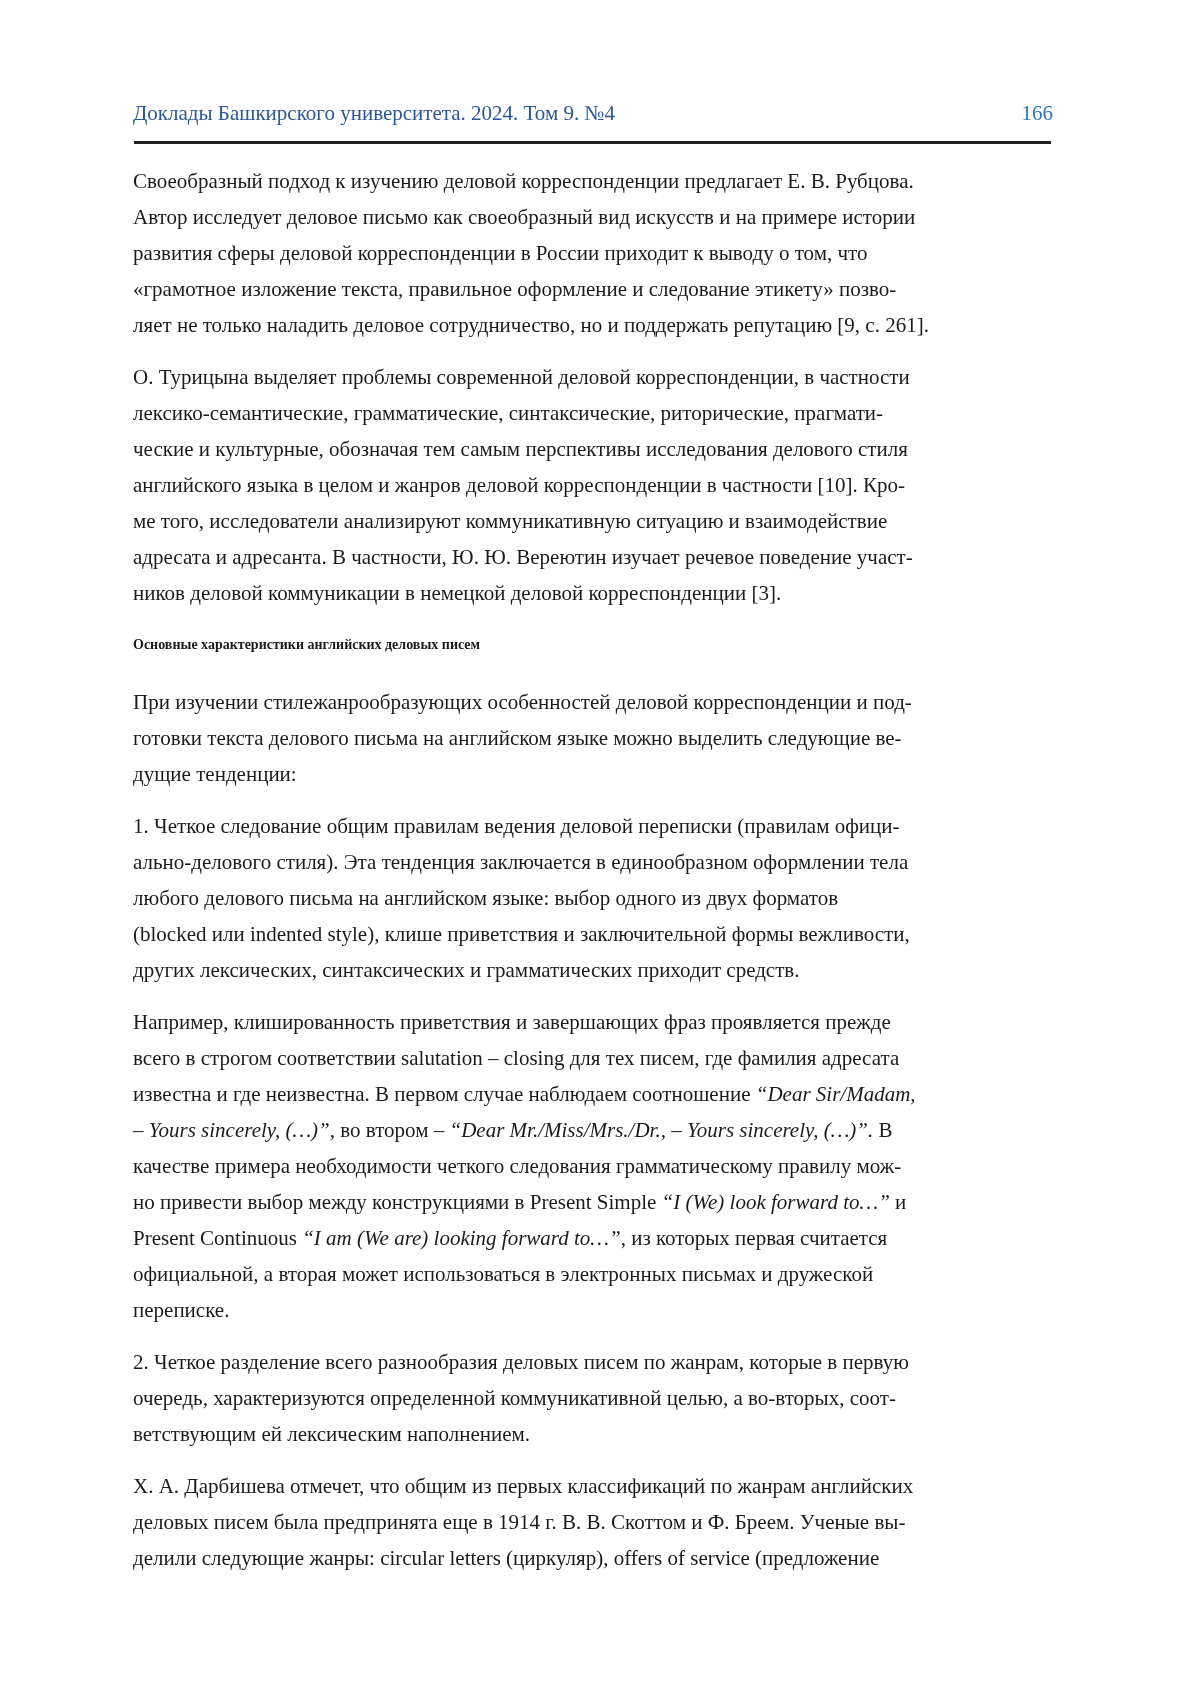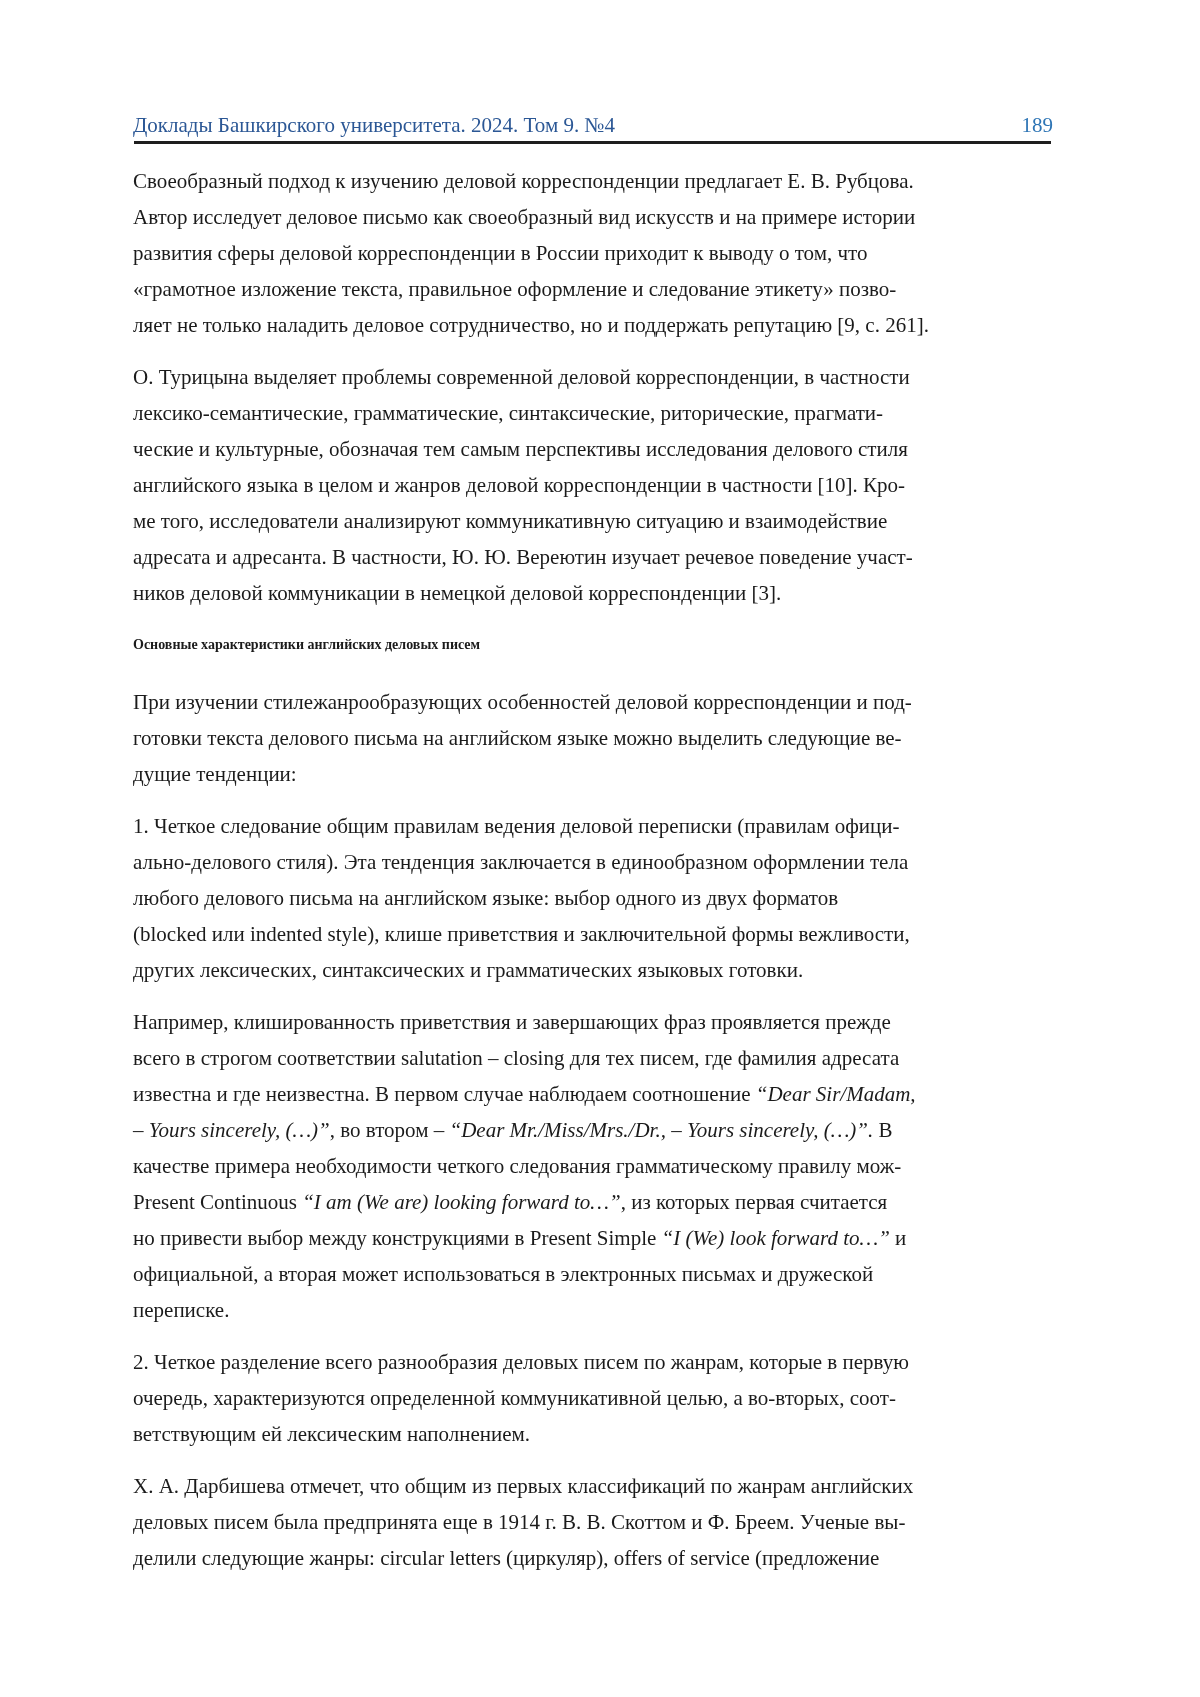--- a/index.html
+++ b/index.html
@@ -14,21 +14,21 @@
   body{width:1200px;height:1697px;}
   .page{
     position:relative;
     width:1200px;height:1697px;
     background:var(--page-bg);
     font-family:"Liberation Serif","DejaVu Serif",serif;
     overflow:hidden;
   }
   .header-row{
     position:absolute;
-    left:133px;top:112px;width:920px;
+    left:133px;top:100px;width:920px;
     display:flex;justify-content:space-between;align-items:center;
     font-size:21px;line-height:26px;
   }
   .journal-title{color:var(--header-blue);}
   .page-number{color:var(--pagenum-blue);}
   .header-rule{
     position:absolute;
     left:134px;top:141px;width:917px;height:3px;
     background:var(--rule-color);
     border:none;
@@ -53,21 +53,21 @@
     color:var(--body-color);
   }
   .it{font-style:italic;}
 </style>
 </head>
 <body>
 
 <div class="page">
   <div class="header-row">
     <span class="journal-title">Доклады Башкирского университета. 2024. Том 9. №4</span>
-    <span class="page-number">189</span>
+    <span class="page-number">166</span>
   </div>
   <div class="header-rule"></div>
   <main class="body-col">
       <div class="paragraph">
         <div class="line"><span>Своеобразный подход к изучению деловой корреспонденции предлагает Е. В. Рубцова.</span></div>
         <div class="line"><span>Автор исследует деловое письмо как своеобразный вид искусств и на примере истории</span></div>
         <div class="line"><span>развития сферы деловой корреспонденции в России приходит к выводу о том, что</span></div>
         <div class="line"><span>«грамотное изложение текста, правильное оформление и следование этикету» позво-</span></div>
         <div class="line"><span>ляет не только наладить деловое сотрудничество, но и поддержать репутацию [9, с. 261].</span></div>
       </div>
@@ -84,30 +84,30 @@
       <div class="paragraph">
         <div class="line"><span>При изучении стилежанрообразующих особенностей деловой корреспонденции и под-</span></div>
         <div class="line"><span>готовки текста делового письма на английском языке можно выделить следующие ве-</span></div>
         <div class="line"><span>дущие тенденции:</span></div>
       </div>
       <div class="paragraph">
         <div class="line"><span>1. Четкое следование общим правилам ведения деловой переписки (правилам офици-</span></div>
         <div class="line"><span>ально-делового стиля). Эта тенденция заключается в единообразном оформлении тела</span></div>
         <div class="line"><span>любого делового письма на английском языке: выбор одного из двух форматов</span></div>
         <div class="line"><span>(blocked или indented style), клише приветствия и заключительной формы вежливости,</span></div>
-        <div class="line"><span>других лексических, синтаксических и грамматических языковых готовки.</span></div>
+        <div class="line"><span>других лексических, синтаксических и грамматических приходит средств.</span></div>
       </div>
       <div class="paragraph">
         <div class="line"><span>Например, клишированность приветствия и завершающих фраз проявляется прежде</span></div>
         <div class="line"><span>всего в строгом соответствии salutation – closing для тех писем, где фамилия адресата</span></div>
         <div class="line"><span>известна и где неизвестна. В первом случае наблюдаем соотношение </span><span class="it">“Dear Sir/Madam,</span></div>
         <div class="line"><span class="it">– Yours sincerely, (…)”</span><span>, во втором – </span><span class="it">“Dear Mr./Miss/Mrs./Dr., – Yours sincerely, (…)”.</span><span> В</span></div>
         <div class="line"><span>качестве примера необходимости четкого следования грамматическому правилу мож-</span></div>
+        <div class="line"><span>но привести выбор между конструкциями в Present Simple </span><span class="it">“I (We) look forward to…”</span><span> и</span></div>
         <div class="line"><span>Present Continuous </span><span class="it">“I am (We are) looking forward to…”</span><span>, из которых первая считается</span></div>
-        <div class="line"><span>но привести выбор между конструкциями в Present Simple </span><span class="it">“I (We) look forward to…”</span><span> и</span></div>
         <div class="line"><span>официальной, а вторая может использоваться в электронных письмах и дружеской</span></div>
         <div class="line"><span>переписке.</span></div>
       </div>
       <div class="paragraph">
         <div class="line"><span>2. Четкое разделение всего разнообразия деловых писем по жанрам, которые в первую</span></div>
         <div class="line"><span>очередь, характеризуются определенной коммуникативной целью, а во-вторых, соот-</span></div>
         <div class="line"><span>ветствующим ей лексическим наполнением.</span></div>
       </div>
       <div class="paragraph">
         <div class="line"><span>Х. А. Дарбишева отмечет, что общим из первых классификаций по жанрам английских</span></div>

